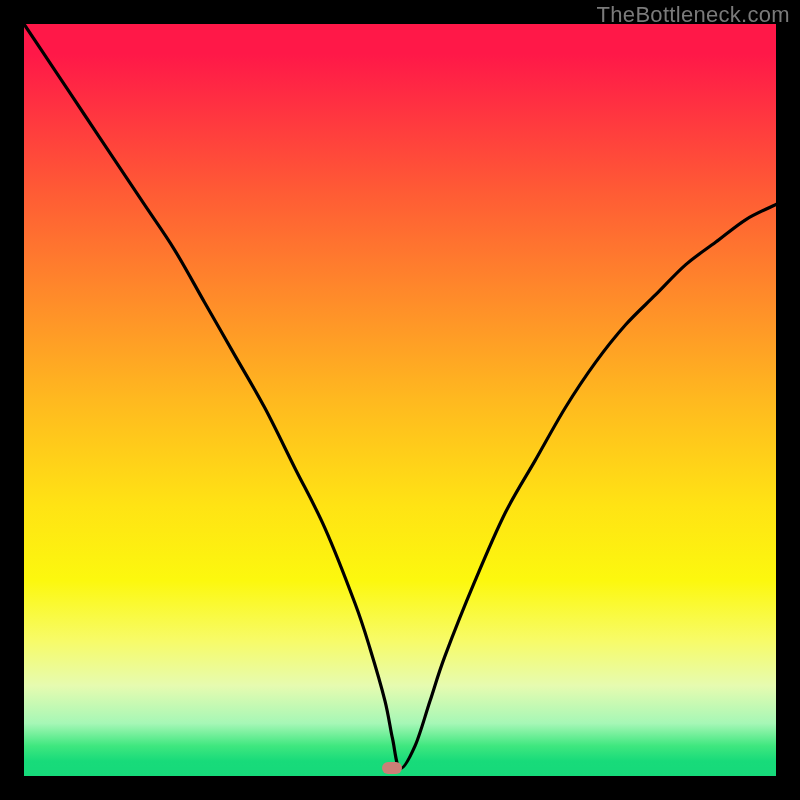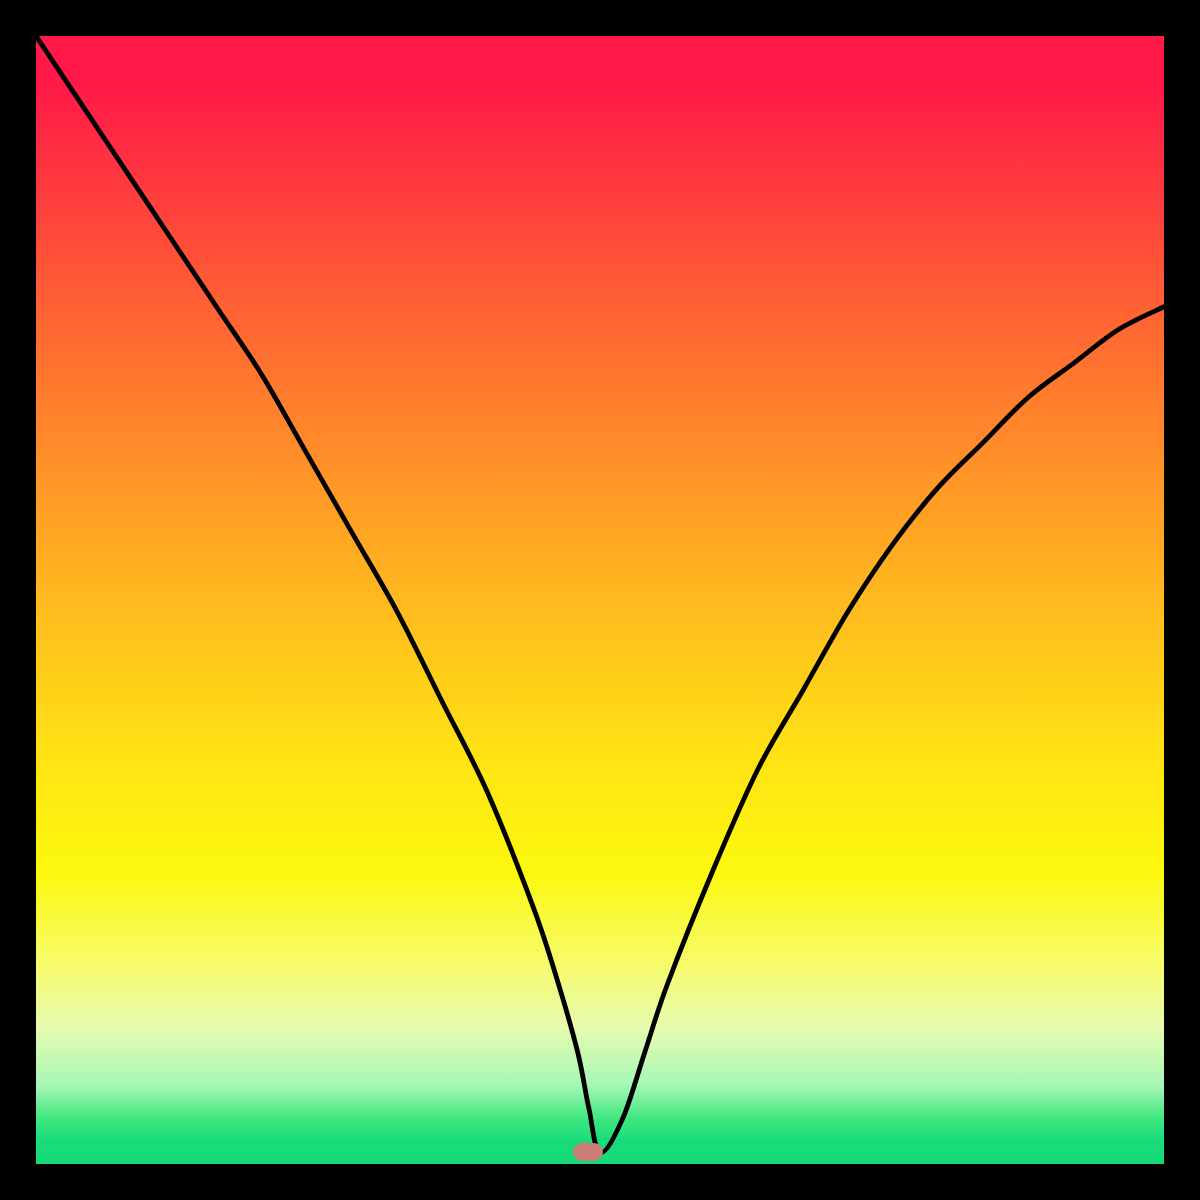--- a/index.html
+++ b/index.html
@@ -80,13 +80,14 @@
 <div class="frame">
   <div class="plot">
 
     <svg class="curve-svg" viewBox="0 0 752 752" preserveAspectRatio="none">
       <path class="curve-path" id="curvePath" d="M 0.00 0.00 C 5.01 7.52, 20.05 30.08, 30.08 45.12 C 40.11 60.16, 50.13 75.20, 60.16 90.24 C 70.19 105.28, 80.21 120.32, 90.24 135.36 C 100.27 150.40, 110.29 165.44, 120.32 180.48 C 130.35 195.52, 140.37 209.31, 150.40 225.60 C 160.43 241.89, 170.45 260.69, 180.48 278.24 C 190.51 295.79, 200.53 313.33, 210.56 330.88 C 220.59 348.43, 230.61 364.72, 240.64 383.52 C 250.67 402.32, 260.69 423.63, 270.72 443.68 C 280.75 463.73, 290.77 481.28, 300.80 503.84 C 310.83 526.40, 323.36 558.99, 330.88 579.04 C 338.40 599.09, 340.91 607.87, 345.92 624.16 C 350.93 640.45, 357.20 661.76, 360.96 676.80 C 364.72 691.84, 365.97 703.12, 368.48 714.40 C 370.99 725.68, 372.24 743.23, 376.00 744.48 C 379.76 745.73, 386.03 733.20, 391.04 721.92 C 396.05 710.64, 401.07 691.84, 406.08 676.80 C 411.09 661.76, 413.60 651.73, 421.12 631.68 C 428.64 611.63, 441.17 580.29, 451.20 556.48 C 461.23 532.67, 471.25 508.85, 481.28 488.80 C 491.31 468.75, 501.33 453.71, 511.36 436.16 C 521.39 418.61, 531.41 399.81, 541.44 383.52 C 551.47 367.23, 561.49 352.19, 571.52 338.40 C 581.55 324.61, 591.57 312.08, 601.60 300.80 C 611.63 289.52, 621.65 280.75, 631.68 270.72 C 641.71 260.69, 651.73 249.41, 661.76 240.64 C 671.79 231.87, 681.81 225.60, 691.84 218.08 C 701.87 210.56, 711.89 201.79, 721.92 195.52 C 731.95 189.25, 746.99 182.99, 752.00 180.48"></path>
     </svg>
 
     <div class="pill" id="pill" style="left: 358.48px; top: 738.48px; width: 20px; height: 12px;"></div>
   </div>
 
+  <div class="watermark">TheBottleneck.com</div>
 </div>
 
 </body></html>

